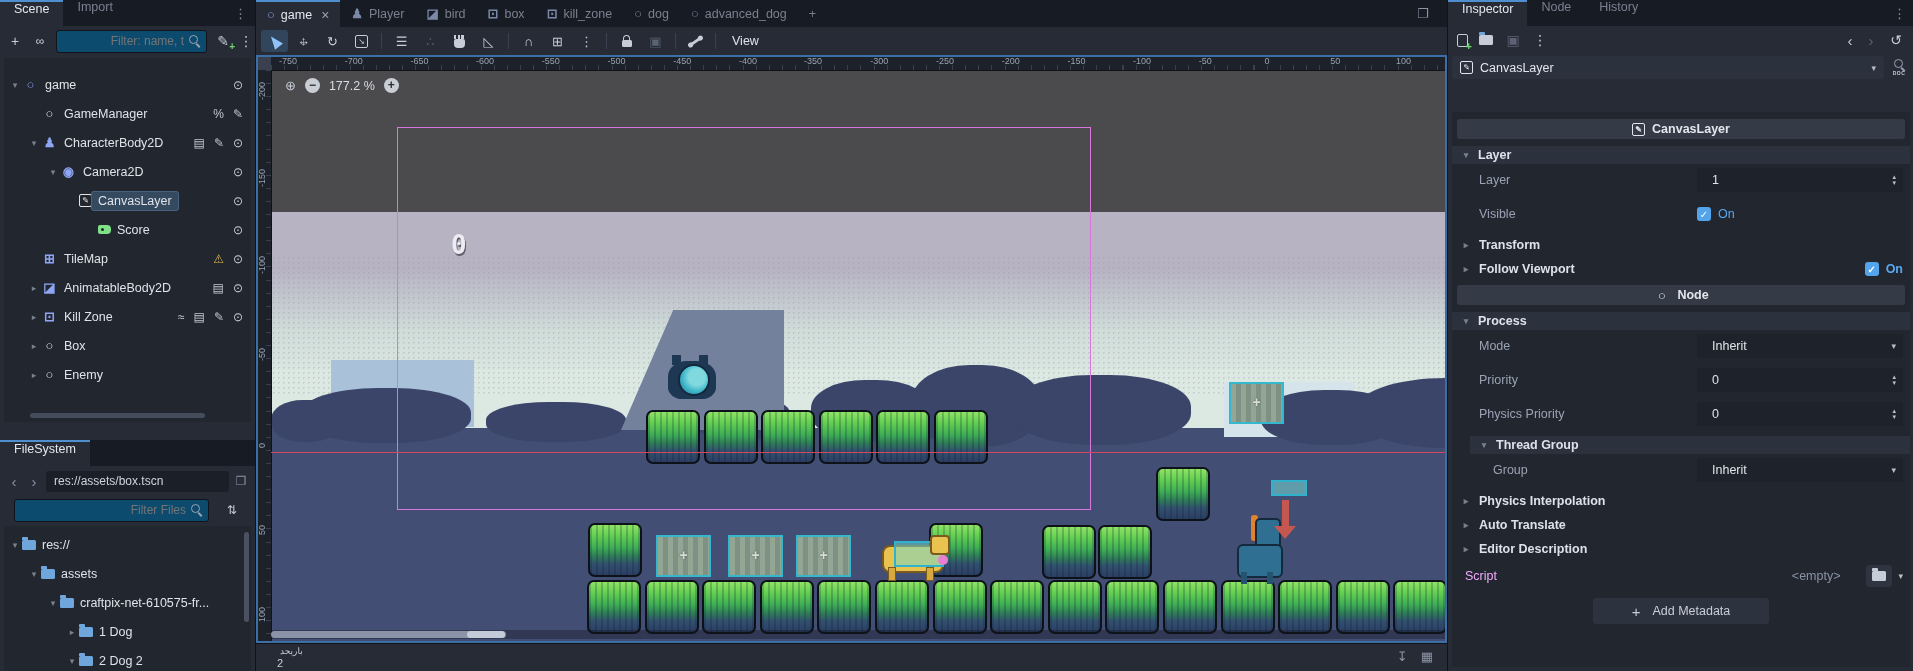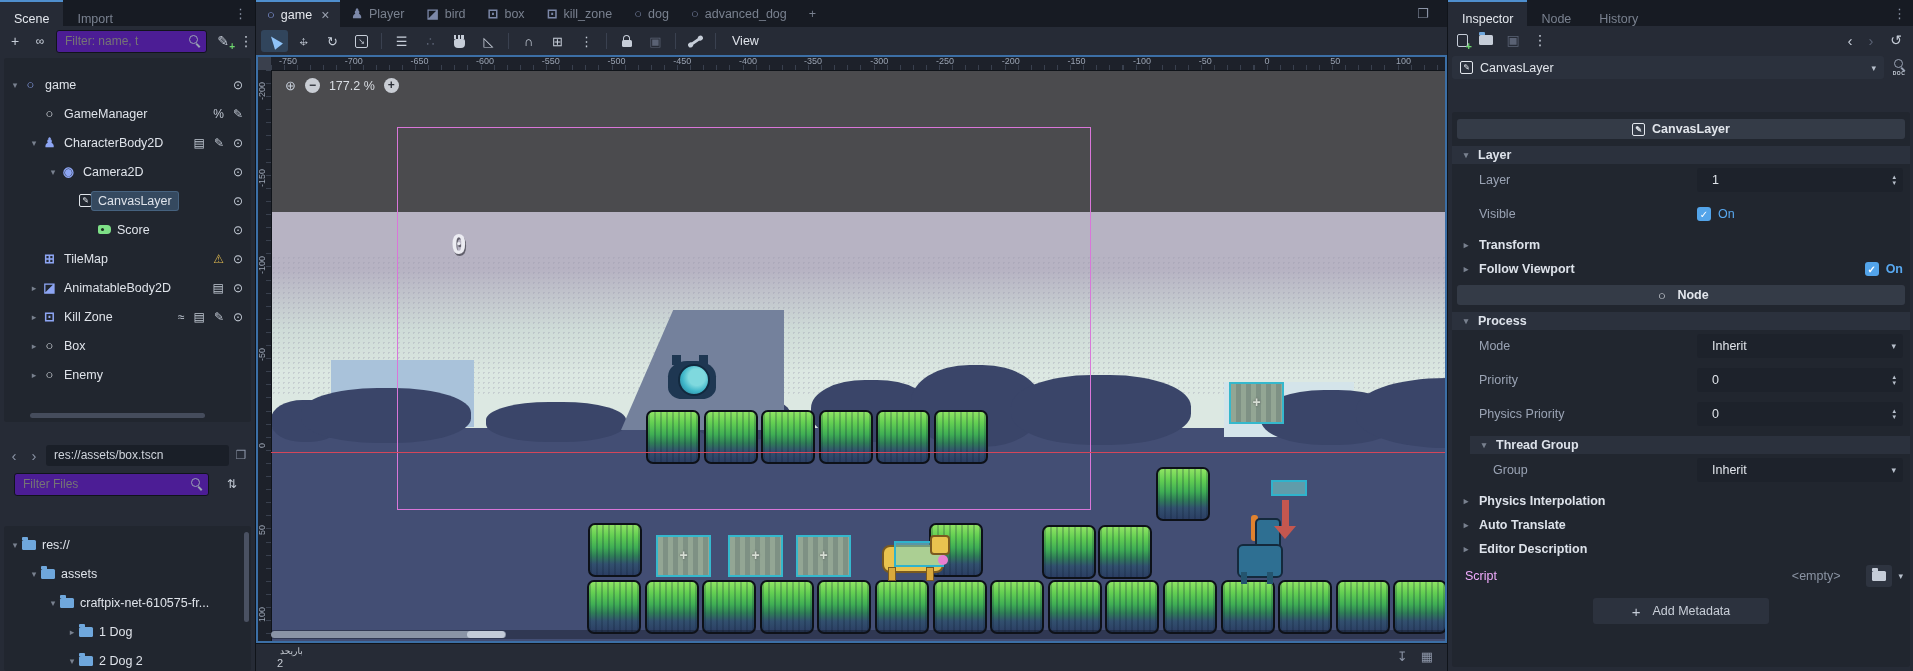--- a/index.html
+++ b/index.html
@@ -1,26 +1,26 @@
 <!DOCTYPE html>
 <html><head>
 <meta charset="utf-8">
 <style>
   html,body{margin:0;padding:0;background:#14171e;}
   #app{position:relative;width:1913px;height:671px;background:#1b2029;font-family:"Liberation Sans",sans-serif;overflow:hidden;color:#dfe3ea;font-size:12.5px;-webkit-font-smoothing:antialiased;}
   .panel-tabs{height:26px;background:#171b23;display:flex;align-items:stretch;}
-  .ptab{padding:0 14px;display:flex;align-items:flex-end;gap:6px;color:#79818f;cursor:default;}
+  .ptab{padding:0 14px;display:flex;align-items:flex-start;gap:6px;color:#79818f;cursor:default;}
   .ptab.active{background:#262b36;color:#e4e8ee;border-top:2px solid #4f8fce;}
   .dots{color:#8b94a6;font-size:13px;margin-left:auto;padding:0 8px;display:flex;align-items:center;}
   
   #left{position:absolute;left:0;top:0;width:255px;height:671px;background:#262b36;border-right:1px solid #10141a;}
   #scene-panel{position:absolute;top:0;left:0;right:0;height:440px;}
   #scene-toolbar{height:30px;display:flex;align-items:center;padding:0 6px;gap:7px;}
   .tb-icn{color:#c6cdd8;font-size:14px;width:18px;text-align:center;position:relative;flex:0 0 auto;}
-  input.filter{flex:1;min-width:0;background:#4c1d95;border:1px solid #10141b;border-radius:3px;height:21px;color:#dfe3ea;font-size:12px;padding:0 22px 0 8px;outline:none;}
+  input.filter{flex:1;min-width:0;background:#0c4a6e;border:1px solid #10141b;border-radius:3px;height:21px;color:#dfe3ea;font-size:12px;padding:0 22px 0 8px;outline:none;text-align:right;}
   .input-wrap{position:relative;flex:1;display:flex;min-width:0;}
   .input-wrap .search-icon{position:absolute;right:7px;top:5px;}
   .search-icon{width:11px;height:11px;display:inline-block;position:relative;}
   .search-icon::before{content:"";position:absolute;left:0;top:0;width:7px;height:7px;border:1.6px solid #9aa3b4;border-radius:50%;}
   .search-icon::after{content:"";position:absolute;left:8px;top:8px;width:1.8px;height:5px;background:#9aa3b4;transform:rotate(-45deg);}
   #scene-tree{position:absolute;top:58px;left:4px;right:4px;bottom:18px;background:#21262f;border-radius:3px;overflow:hidden;padding-top:12px;}
   .trow{display:flex;align-items:center;height:29px;position:relative;}
   .exp{width:14px;color:#79818f;font-size:9px;text-align:center;flex:0 0 auto;}
   .nicon{width:17px;text-align:center;font-size:13px;flex:0 0 auto;font-weight:bold;}
   .tlabel{padding:2px 6px;border-radius:2px;white-space:nowrap;}
@@ -277,20 +277,25 @@
           <div class="trow" style="padding-left: 23px;">
             <span class="exp">▸</span>
             <span class="nicon" style="color: rgb(224, 228, 234);">○</span>
             <span class="tlabel">Enemy</span>
             <span class="trail"></span>
           </div>
         </div>
       <div class="hscroll" style="bottom:22px;"></div>
     </div>
     <div id="fs-panel">
+      <div class="panel-tabs">
+        <div class="ptab active">
+            <span>FileSystem</span>
+          </div>
+      </div>
       <div id="fs-nav">
         <span class="nav-btn">‹</span>
         <span class="nav-btn">›</span>
         <div id="fs-path">res://assets/box.tscn</div>
         <span class="nav-btn" style="font-size:12px;">❐</span>
       </div>
       <div id="fs-filter-row">
         <span class="input-wrap">
           <input class="filter" placeholder="Filter Files" style="">
           <span class="search-icon"></span>

